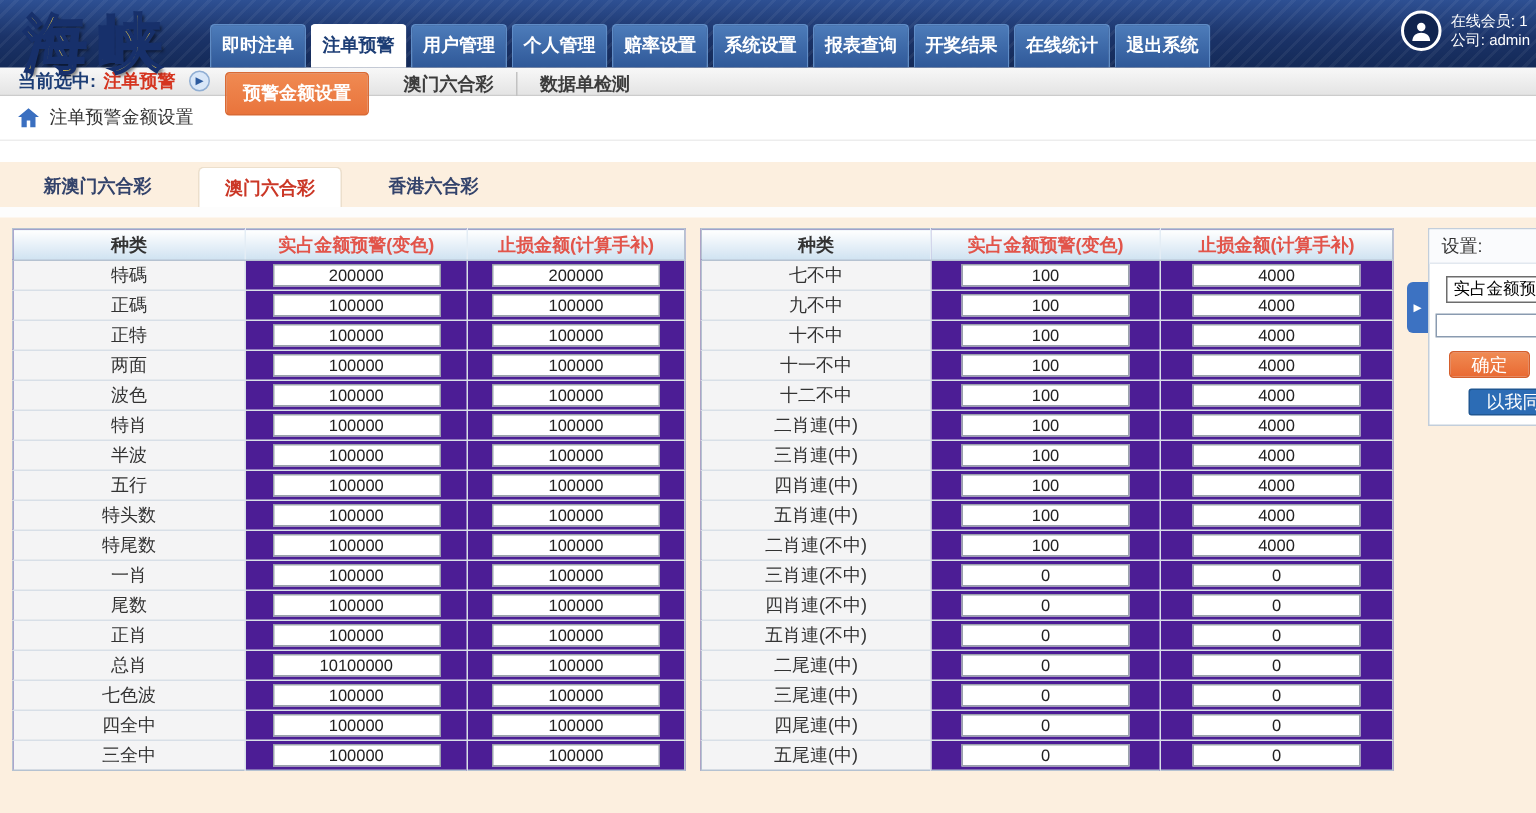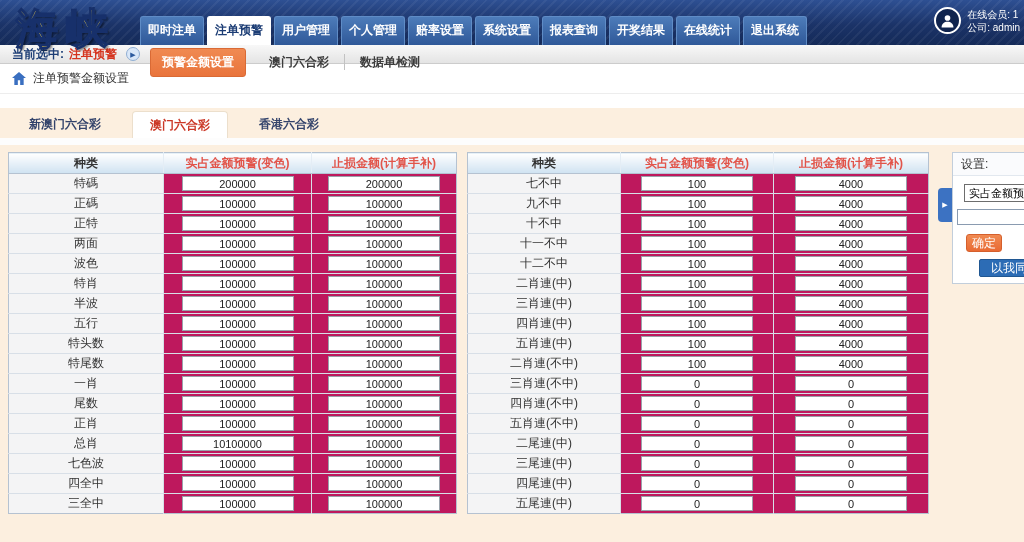--- a/index.html
+++ b/index.html
@@ -44,21 +44,21 @@
   
   .content { position:absolute; top:108px; left:0; width:1024px; bottom:0; background:#fcefdf; }
   .game-tabs { height:30px; padding:3px 0 0 12px; display:flex; align-items:flex-end; }
   .game-tab { height:27px; line-height:27px; padding:0 17px; margin-right:14px; font-size:12px;
     font-weight:bold; color:#33436b; cursor:pointer; }
   .game-tab.active { background:#fff; color:#cb3726; border:1px solid #ecdfcc; border-bottom:none;
     border-radius:4px 4px 0 0; }
   .white-band { height:7px; background:#fdfdfd; }
 
   .tables-wrap { position:absolute; top:44px; left:8px; display:flex; gap:10px; }
-  table.data { border-collapse:collapse; background:#be185d; border:1px solid #b5c2d1;padding-left:32px; }
+  table.data { border-collapse:collapse; background:#4c1d95; border:1px solid #b5c2d1;padding-left:32px; }
   table.data th { height:21px; background:linear-gradient(#ffffff,#cfe2f1); font-size:12px;
     border-right:1px solid #e4edf5; border-bottom:1px solid #b5c2d1; font-weight:bold; }
   table.data th.money { color:#e2544a; }
   table.data th.kind { color:#333; }
   table.data td { height:20px; border-right:1px solid #d8dfe7; border-bottom:1px solid #d8dfe7;
     text-align:center; font-size:12px; color:#333; }
   table.data td.cat { background:#f4f4f5; }
   table.data td:last-child, table.data th:last-child { border-right:none; }
   table.data tr:last-child td { border-bottom:none; }
   td.inp input { width:112px; height:15px; border:1px solid #9aa2ab; font-size:11px; text-align:center;
@@ -66,21 +66,21 @@
 
   
   .panel { position:absolute; left:952px; top:44px; width:122px; height:132px; background:#fff;
     border:1px solid #c2cedb; }
   .panel-title { height:23px; line-height:23px; padding-left:8px; font-size:12px; color:#333;
     background:#fafbfd; border-bottom:1px solid #e2e8ef; }
   .panel select { margin:8px 0 0 11px; width:104px; height:18px; font-size:11px; border:1px solid #6d6d6d;
     background:#fff; font-family:"Liberation Sans","DejaVu Sans",sans-serif; }
   .panel input.free { display:block; margin:7px 0 0 4px; width:112px; height:16px;
     border:1px solid #8a9bb0; font-size:11px; }
-  .btn-confirm { display:block; margin:9px 0 0 13px; width:36px; height:18px; font-size:12px;
+  .btn-confirm { display:block; margin:9px 0 0 13px; width:54px; height:18px; font-size:12px;
     background:linear-gradient(#f08a52,#e96a33); color:#fff; border:1px solid #d55f2c; border-radius:3px;
     cursor:pointer; font-family:Liberation Sans, sans-serif; }
   .btn-sync { display:block; margin:7px 0 0 26px; width:96px; height:18px; font-size:12px;
     background:#2c6cb5; color:#fff; border:1px solid #205792; border-radius:2px; cursor:pointer;
     white-space:nowrap; font-family:"Liberation Sans","DejaVu Sans",sans-serif; }
   .panel-toggle { position:absolute; left:938px; top:80px; width:14px; height:34px; background:#3c72c2;
     border-radius:4px 0 0 4px; color:#fff; font-size:7px; display:flex; align-items:center;
     justify-content:center; cursor:pointer; }
 </style>
 </head>
@@ -111,21 +111,21 @@
       <div>在线会员: 1</div>
       <div>公司: admin</div>
     </div>
   </div>
 </div>
 
 <div class="toolbar">
   <span class="cur-label">当前选中:</span>
   <span class="cur-value">注单预警</span>
   <span class="arrow-circle">▶</span>
-  <span id="toolbar-btns" style="display:flex;align-items:center;margin-top:16px;">
+  <span id="toolbar-btns" style="display:flex;align-items:flex-start;margin-top:16px;">
       <span class="tb-btn active">预警金额设置</span>
       <span class="tb-btn">澳门六合彩</span>
       <span class="tb-sep"></span>
       <span class="tb-btn">数据单检测</span>
     </span>
 </div>
 
 <div class="breadcrumb">
   <svg width="14" height="13" viewBox="0 0 24 22">
       <path d="M12 0 L24 10 H20 V22 H14 V14 H10 V22 H4 V10 H0 Z" fill="#3a6fc0"></path>

